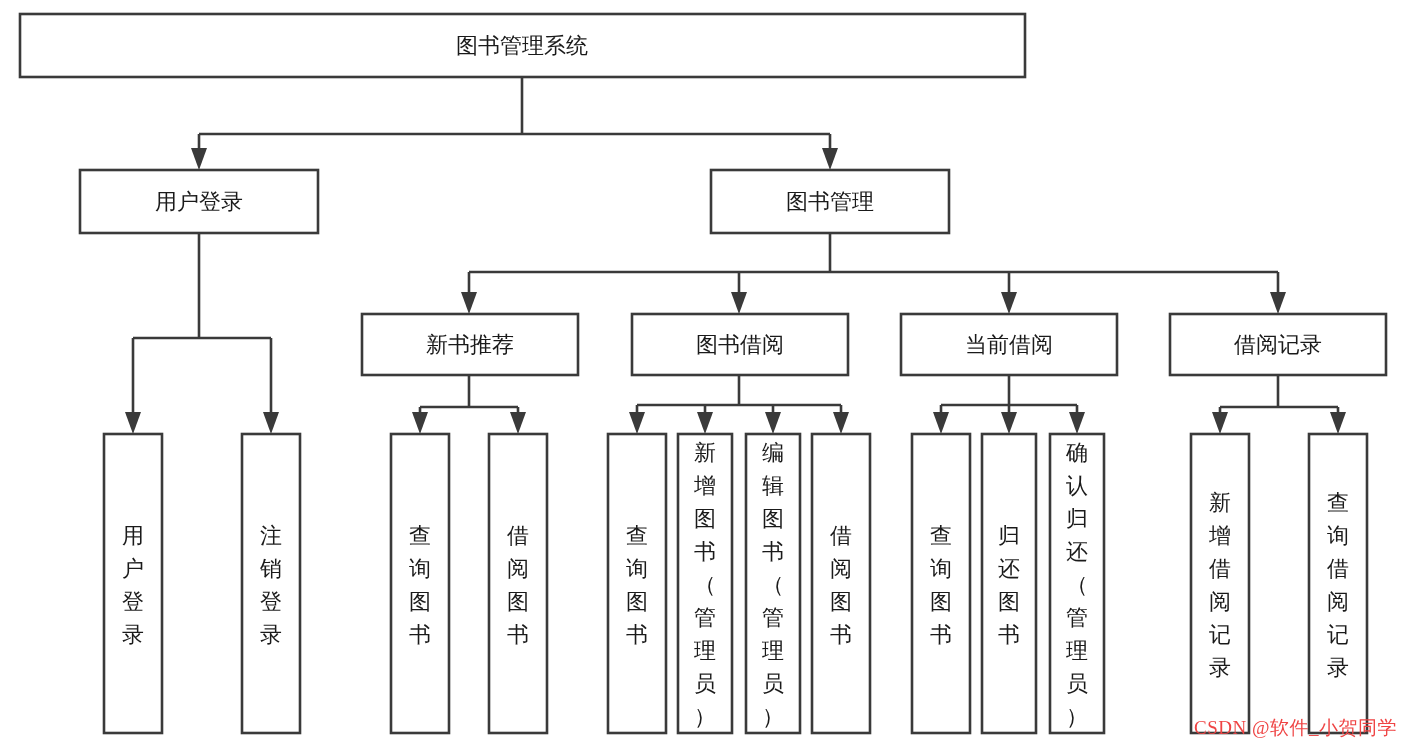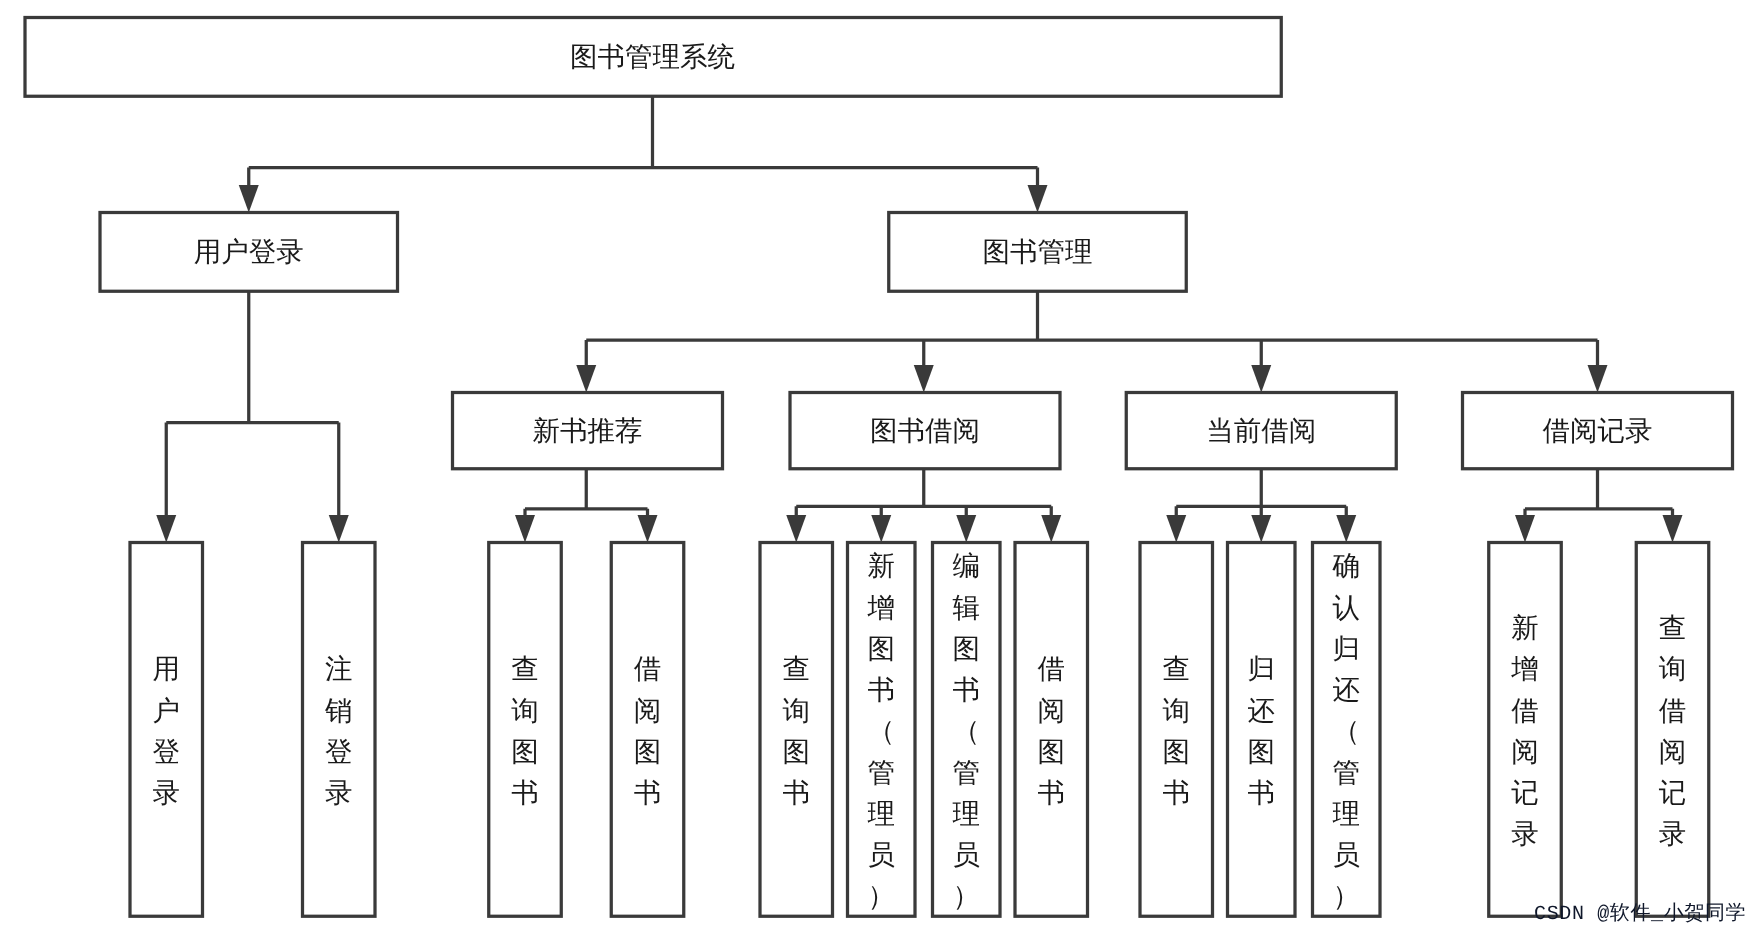--- a/index.html
+++ b/index.html
@@ -51,23 +51,23 @@
   .node-label-v {
     font-family: "Liberation Sans", "DejaVu Sans", sans-serif;
     font-size: 22px;
     fill: #1a1a1a;
     text-anchor: middle;
   }
   .watermark-text {
     position: absolute;
     right: 8px;
     bottom: 6px;
-    font-family: Liberation Mono, monospace;
-    font-size: 16px;
-    color: #0f172a;
+    font-family: Liberation Serif, serif;
+    font-size: 19px;
+    color: #ef4444;
     letter-spacing: 0.5px;
     white-space: nowrap;
     pointer-events: none;
   }
 </style>
 </head>
 <body>
 
 <div id="diagram-root">
 

